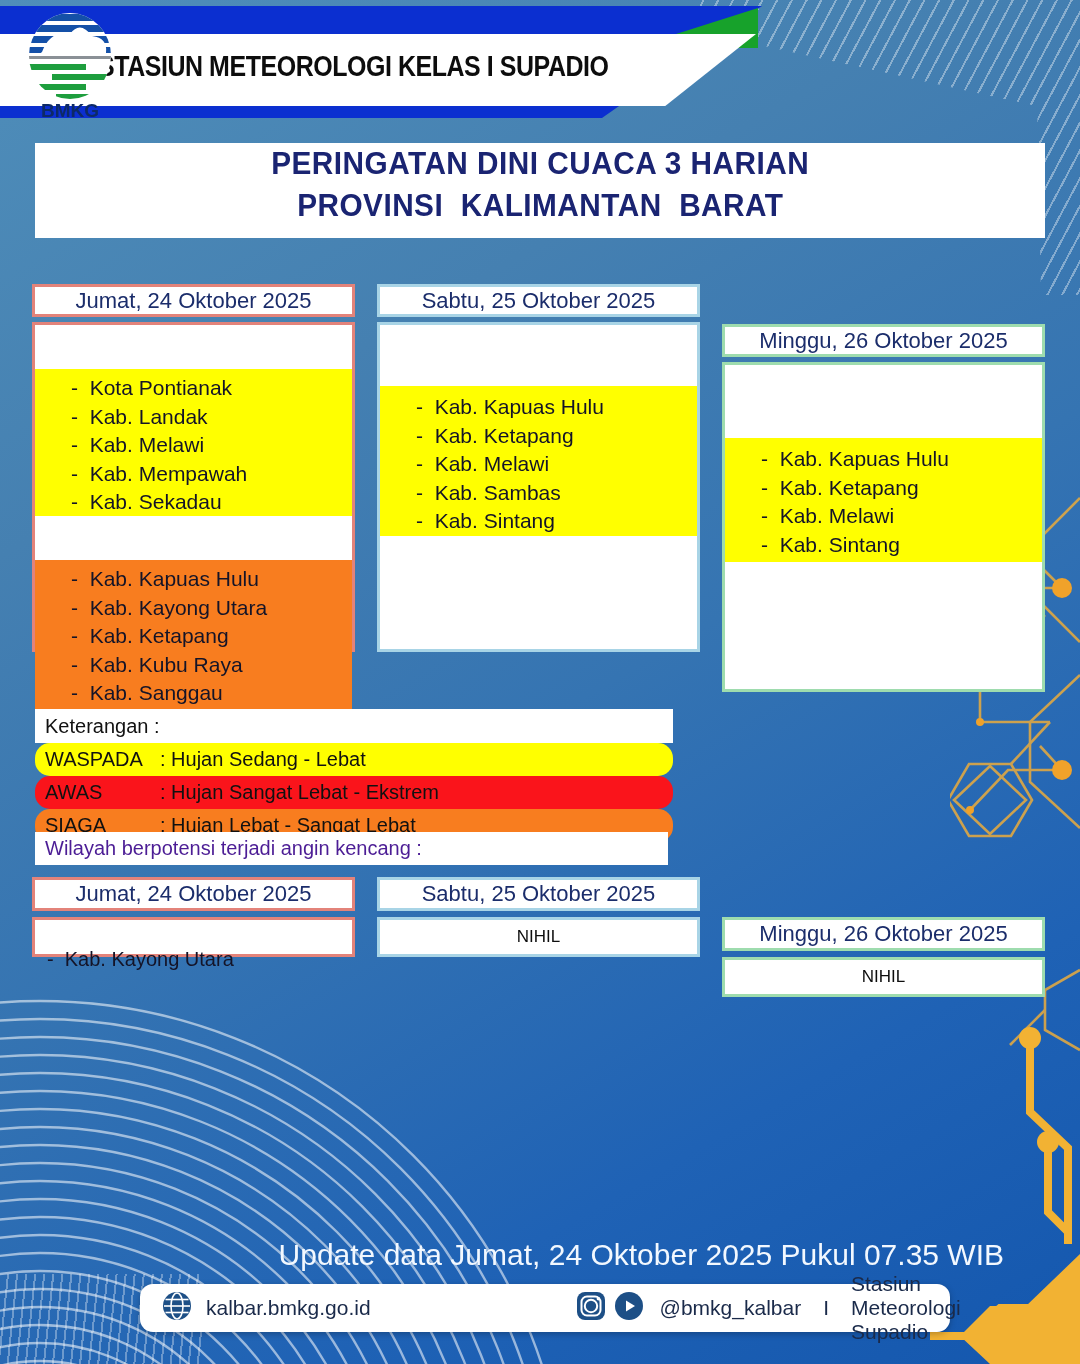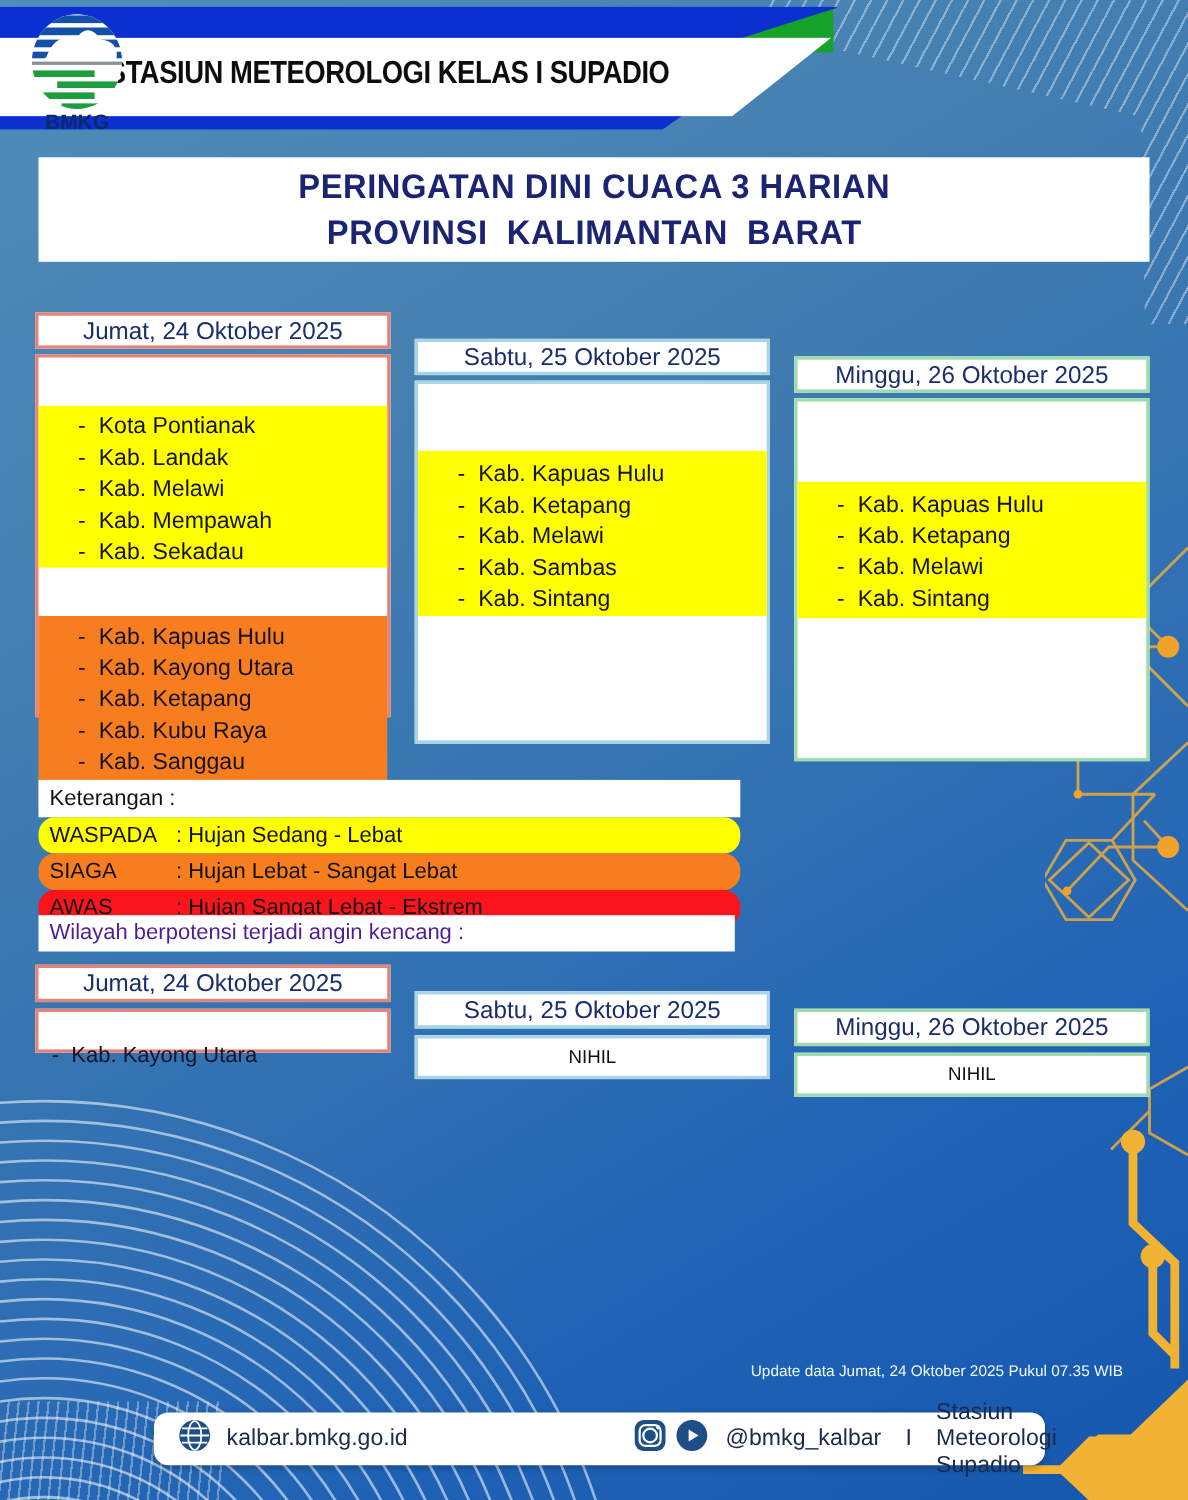--- a/index.html
+++ b/index.html
@@ -38,39 +38,39 @@
     clip-path:polygon(0 0, 100% 0, 88% 100%, 0 100%);
   }
   .station-name{
     position:absolute; left:98px; top:50px; font-size:29px; font-weight:bold; color:#0d0d0d;
     letter-spacing:-.5px; transform:scaleX(.86); transform-origin:left center; white-space:nowrap; z-index:4;
   }
   .logo{ position:absolute; left:22px; top:12px; z-index:5; }
   
   .title-box{
     position:absolute; left:35px; top:143px; width:1010px; height:95px; background:#fff;
-    display:flex; flex-direction:column; align-items:center; justify-content:center;
+    display:flex; flex-direction:column; align-items:center; 
   }
   .title-box div{
     font-size:31px; font-weight:bold; color:#1a2472; line-height:42px; letter-spacing:.5px;
     transform:scaleX(.96); white-space:pre;
   }
   
   .col{ position:absolute; width:323px; }
   .c1{ left:32px; } .c2{ left:377px; } .c3{ left:722px; }
   .date-box{
     position:absolute; top:284px; left:0; width:100%; height:33px; background:#fff;
     display:flex; align-items:center; justify-content:center;
     font-size:22px; color:#1b2d6b;
   }
   .content-box{
     position:absolute; top:322px; left:0; width:100%; height:330px; background:#fff;
   }
   .b-salmon{ border:3px solid #e3837a; }
-  .b-blue  { border:3px solid #a8d4e6;margin-top:24px; }
+  .b-blue  { border:3px solid #a8d4e6; }
   .b-green { border:3px solid #9edcae;margin-top:40px; }
   ul.area-list{ list-style:none;margin-top:44px; }
   ul.area-list li{
     font-size:21px; line-height:28.5px; color:#141428; padding-left:36px; white-space:pre;
   }
   ul.area-list li::before{ content:"-  "; white-space:pre; }
   .blk-waspada{ background:#ffff00; padding-top:5px; }
   .blk-siaga  { background:#f87d1f; padding-top:5px; }
   .c1 .blk-waspada{ height:147px; }
   .c1 .blk-siaga  { height:176px; }
@@ -97,21 +97,21 @@
     display:flex; align-items:center; justify-content:center; font-size:22px; color:#1b2d6b;
   }
   .wind-content{
     position:absolute; top:917px; left:0; width:100%; height:40px; background:#fff;
     display:flex; align-items:center;
   }
   .wind-content ul.area-list li{ font-size:20px; line-height:34px; padding-left:12px; }
   .nihil{ width:100%; text-align:center; font-size:17px; color:#0e0e0e; }
   
   .update-text{
-    position:absolute; right:59px; top:1238px; font-size:14px; color:#f2f8ff;
+    position:absolute; right:76px; top:1238px; font-size:30px; color:#f2f8ff;
   }
   .footer-pill{
     position:absolute; left:140px; top:1284px; width:810px; height:48px; background:#fff;
     border-radius:13px; display:flex; align-items:center; font-size:21px; color:#1a2a4a;
     box-shadow:0 2px 6px rgba(0,0,0,.25);
   }
   .footer-pill .ic{ flex:0 0 auto; }
   .web-label{ margin-left:14px; }
   .globe-wrap{ margin-left:22px; }
   .insta-wrap{ margin-left:205px; }
@@ -271,27 +271,27 @@
         </ul>
     </div>
   </div>
 
   <div class="legend">
     <div class="legend-title">Keterangan :</div>
     <div class="legend-row row-waspada">
       <div class="legend-label">WASPADA</div>
       <div class="legend-desc">: Hujan Sedang - Lebat</div>
     </div>
+    <div class="legend-row row-awas">
+      <div class="legend-label">AWAS</div>
+      <div class="legend-desc">: Hujan Sangat Lebat - Ekstrem</div>
+    </div>
     <div class="legend-row row-siaga">
       <div class="legend-label">SIAGA</div>
       <div class="legend-desc">: Hujan Lebat - Sangat Lebat</div>
-    </div>
-    <div class="legend-row row-awas">
-      <div class="legend-label">AWAS</div>
-      <div class="legend-desc">: Hujan Sangat Lebat - Ekstrem</div>
     </div>
   </div>
 
   <div class="wind-title">Wilayah berpotensi terjadi angin kencang :</div>
 
   <div class="col c1">
     <div class="wind-date b-salmon">Jumat, 24 Oktober 2025</div>
     <div class="wind-content b-salmon">
       <ul class="area-list">
 

